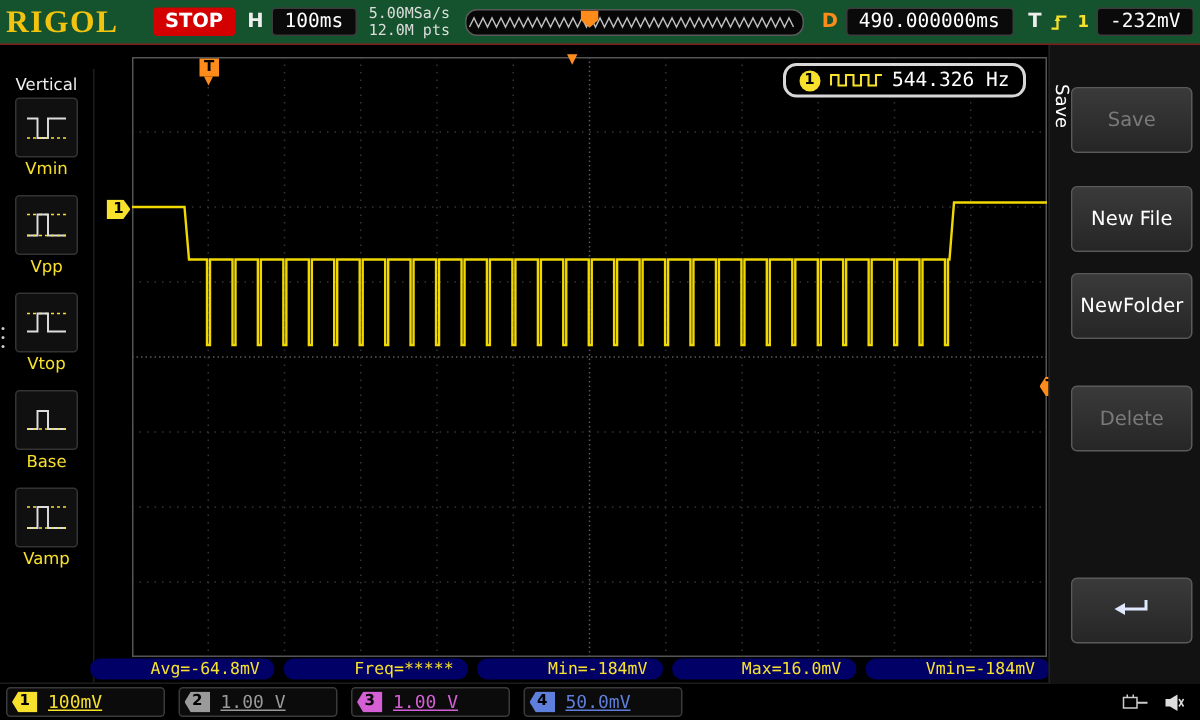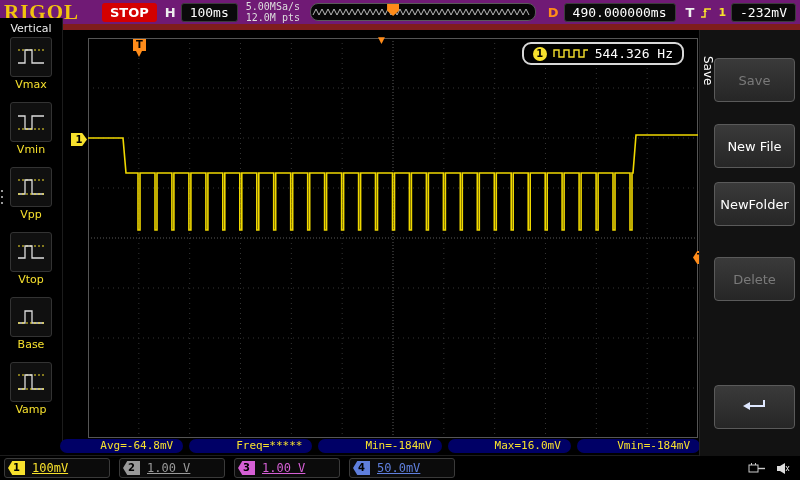--- a/index.html
+++ b/index.html
@@ -1,38 +1,38 @@
 <!DOCTYPE html>
 <html><head>
 <meta charset="utf-8">
 <style>
   html,body{margin:0;padding:0;}
   body{width:800px;height:480px;background:#000;position:relative;overflow:hidden;
        font-family:"DejaVu Sans",sans-serif;color:#fff;}
 
   
-  .topbar{position:absolute;top:0;left:0;width:800px;height:30px;background:#701a75;
-          display:flex;align-items:center;box-sizing:border-box;padding:0 4px;border-bottom:6px solid #7f1d1d;}
+  .topbar{position:absolute;top:0;left:0;width:800px;height:30px;background:#14532d;
+          display:flex;align-items:center;box-sizing:border-box;padding:0 4px;border-bottom:1px solid #7f1d1d;}
   .logo{color:#f2c40f;font-family:"Liberation Serif",serif;font-weight:bold;font-size:21px;letter-spacing:1px;width:78px;}
   .stop-badge{background:#d40000;color:#fff;font-weight:bold;font-size:13px;padding:2px 8px;border-radius:3px;margin-left:20px;}
   .grp{display:flex;align-items:center;gap:5px;}
   .wlabel{font-weight:bold;font-size:13px;color:#eee;}
   .olabel{font-weight:bold;font-size:13px;color:#ff8c1a;}
   .vbox{background:#0a0a0a;border:1px solid #3c3c3c;border-radius:3px;padding:1px 8px;
         font-size:13px;font-family:"DejaVu Sans Mono",monospace;color:#fff;white-space:nowrap;}
   .rates{font-size:10px;line-height:11px;color:#ddd;font-family:"DejaVu Sans Mono",monospace;margin-left:8px;}
   .membar{width:224px;height:16px;border:1px solid #5a5a5a;border-radius:8px;background:#060606;
           position:relative;margin-left:10px;overflow:hidden;}
   .mem-slider{position:absolute;left:34%;top:0;width:12px;height:12px;background:#ff8c1a;
               clip-path:polygon(0 0,100% 0,100% 55%,50% 100%,0 55%);}
   .tgrp{margin-left:10px;}
   .slope-num{color:#f7e12d;font-size:11px;font-weight:bold;}
 
   
-  .left{position:absolute;top:18px;left:0;width:62px;height:426px;background:#000;border-right:1px solid #1c1c1c;}
+  .left{position:absolute;top:46px;left:0;width:62px;height:426px;background:#000;border-right:1px solid #1c1c1c;}
   .left-title{color:#eee;font-size:11px;text-align:center;padding:4px 0 2px 0;}
   .menu-item{display:flex;flex-direction:column;align-items:center;margin-bottom:11px;cursor:pointer;}
   .mi-tile{width:40px;height:38px;background:#101010;border:1px solid #333;border-radius:3px;
            display:flex;align-items:center;justify-content:center;}
   .mi-label{color:#f7e12d;font-size:11px;margin-top:1px;}
   .mi .w{stroke:#ddd;fill:none;stroke-width:1.3;}
   .mi .d{stroke:#f7e12d;stroke-dasharray:2 2;fill:none;stroke-width:1;}
   .page-dots{position:absolute;left:1px;top:168px;width:3px;}
   .page-dots i{display:block;width:2px;height:2px;background:#ccc;border-radius:50%;margin:4px 0;}
 
@@ -109,29 +109,20 @@
       <path d="M4 6 l2 -3 l2 3" fill="#f7e12d"></path>
     </svg>
     <span class="slope-num">1</span>
     <span class="vbox">-232mV</span>
   </div>
 </div>
 
 <div class="left">
   <div class="left-title">Vertical</div>
 
-  <div class="menu-item">
-    <div class="mi-tile">
-      <svg class="mi" viewBox="0 0 30 22" width="30" height="22">
-          <path class="d" d="M2 4 H28"></path>
-          <path class="w" d="M2 17 H9 V4 H16 V17 H28"></path>
-        </svg>
-    </div>
-    <div class="mi-label">Vmax</div>
-  </div>
   <div class="menu-item">
     <div class="mi-tile">
       <svg class="mi" viewBox="0 0 30 22" width="30" height="22">
           <path class="w" d="M2 5 H9 V18 H16 V5 H28"></path>
           <path class="d" d="M2 18 H28"></path>
         </svg>
     </div>
     <div class="mi-label">Vmin</div>
   </div>
   <div class="menu-item">

